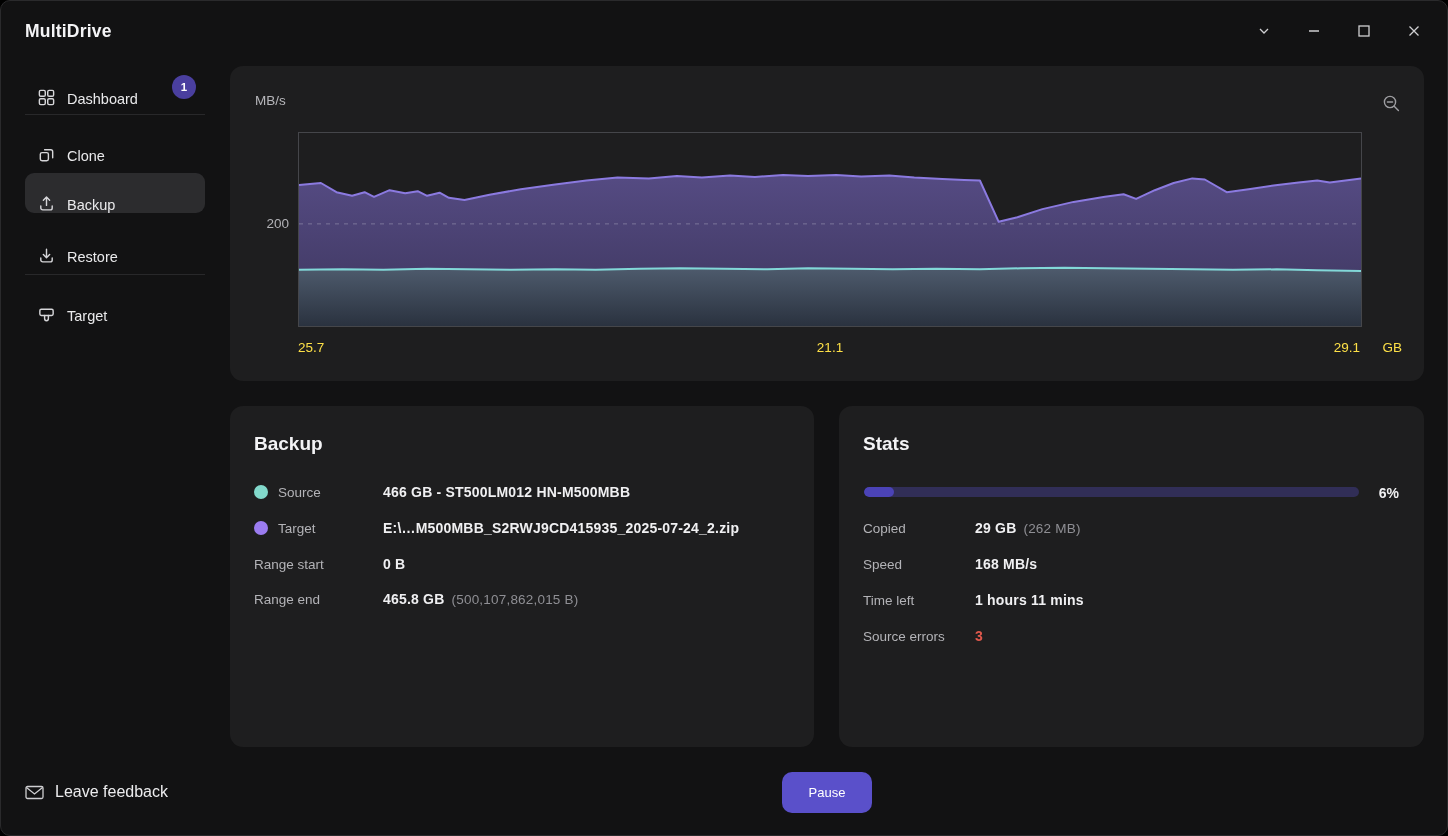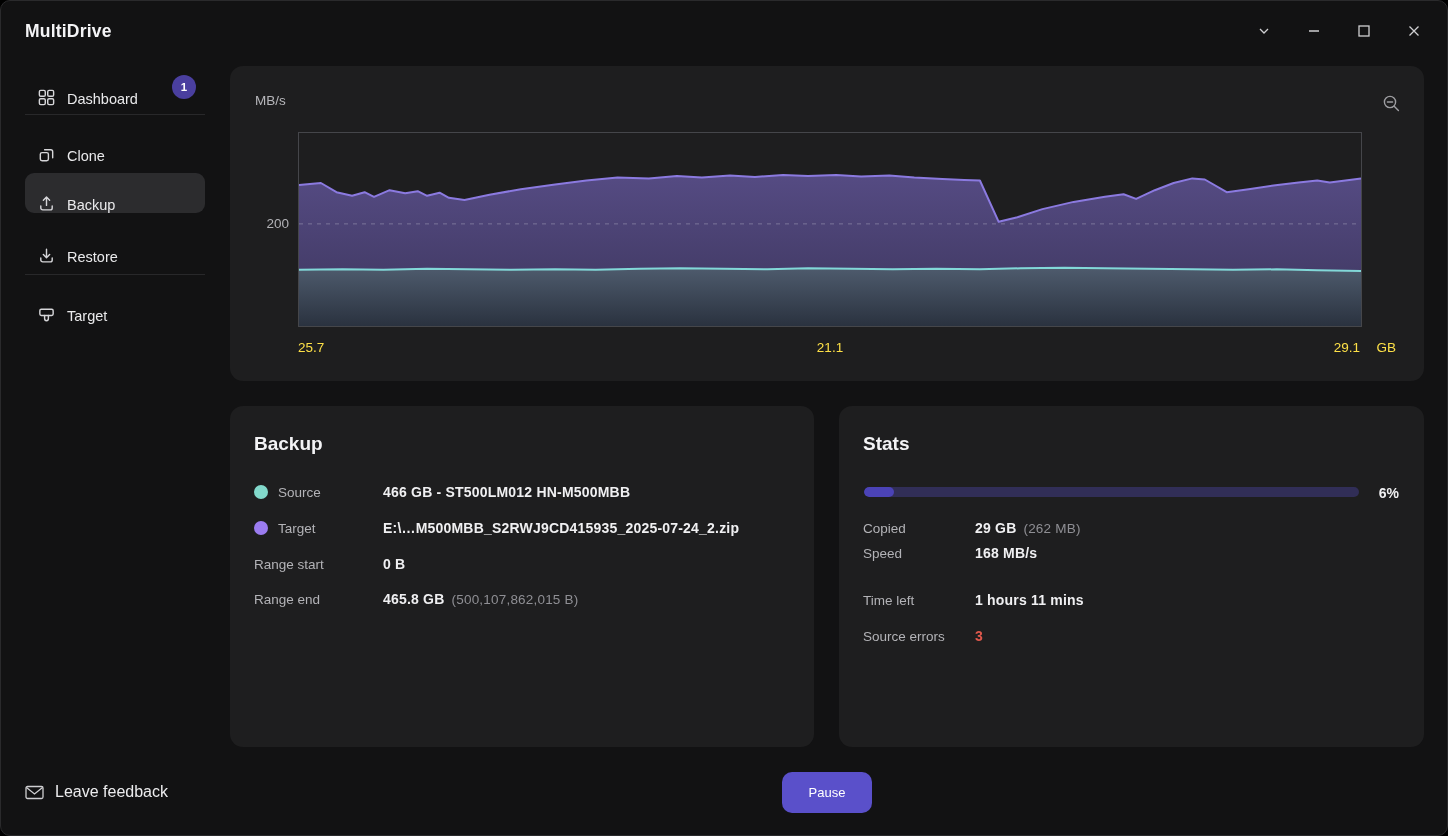--- a/index.html
+++ b/index.html
@@ -47,32 +47,32 @@
   .y-unit { position:absolute; left:25px; top:27px; font-size:13.5px; color:#b6b6ba; }
   .zoom-btn { position:absolute; right:20px; top:26px; width:26px; height:26px; background:transparent; border:none; display:flex; align-items:center; justify-content:center; }
   .zoom-btn svg { stroke:#9d9da1; stroke-width:1.4; fill:none; stroke-linecap:round; }
   .plot-frame { position:absolute; left:68px; top:66px; width:1064px; height:195px; border:1px solid #45464a; }
   .plot-frame svg { display:block; }
   .y-tick { position:absolute; left:0; top:150px; width:59px; text-align:right; font-size:13.5px; color:#b2b2b6; }
   .x-ticks { position:absolute; left:0; top:274px; width:100%; height:16px; font-size:13.5px; color:#fde047; }
   .xt-left { position:absolute; left:68px; }
   .xt-mid { position:absolute; left:600px; transform:translateX(-50%); }
   .xt-right { position:absolute; right:64px; }
-  .xt-unit { position:absolute; right:28px; }
+  .xt-unit { position:absolute; right:22px; }
   
   .row { position:absolute; height:20px; display:flex; align-items:center; font-size:13.5px; }
   .row .dot { width:14px; height:14px; border-radius:50%; margin-right:10px; }
   .row .lbl { color:#b3b3b7; font-weight:400; }
   .row .val { position:absolute; color:#f0f0f2; font-weight:700; font-size:14px; letter-spacing:.2px; white-space:nowrap; }
   .row .val.med { font-weight:600; }
   .row .sec { color:#8f8f94; font-weight:400; margin-left:7px; font-size:13.5px; }
   #backup-card .row .val { left:129px; }
   #stats-card  .row .val { left:112px; }
   .r1{top:76px}.r2{top:112px}.r3{top:148px}.r4{top:183px}
-  .s1{top:112px}.s2{top:137px}.s3{top:184px}.s4{top:220px}
+  .s1{top:112px}.s2{top:148px}.s3{top:184px}.s4{top:220px}
   #backup-card .row, #stats-card .row { left:24px; right:24px; }
   
   .progress-wrap { position:absolute; left:25px; top:81px; width:495px; height:10px; border-radius:5px; background:#312e57; overflow:hidden; }
   .progress-fill { height:100%; border-radius:5px; background:#4b43b7; }
   .progress-pct { position:absolute; right:25px; top:79px; font-size:14px; font-weight:600; color:#f0f0f2; }
   
   .pause-btn {
     position:absolute; left:781px; top:771px; width:90px; height:41px;
     background:#5a50ca; border:none; border-radius:10px;
     color:#fff; font-size:13px; font-weight:500; font-family:inherit;

